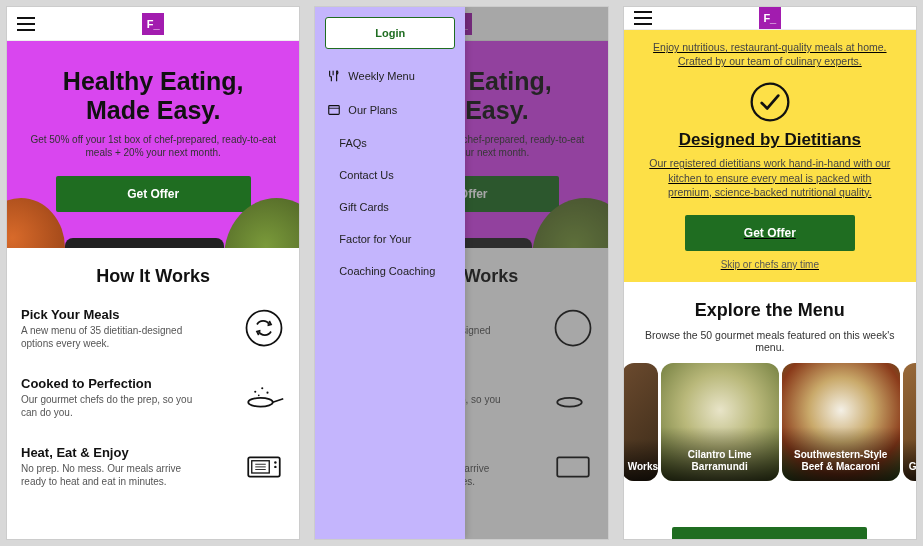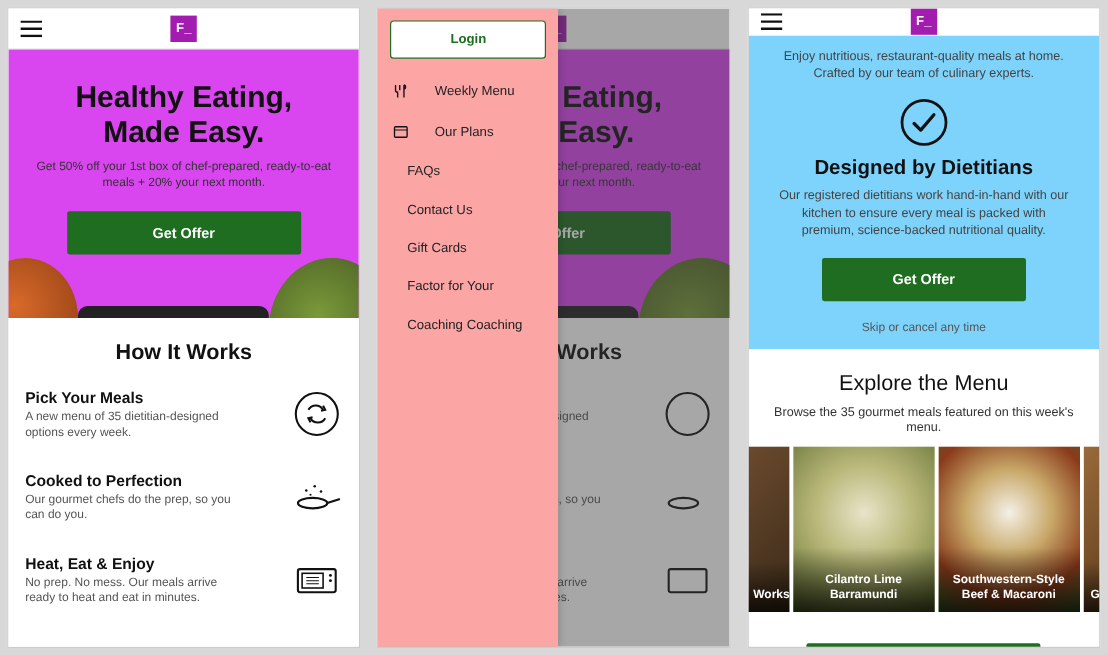--- a/index.html
+++ b/index.html
@@ -67,21 +67,21 @@
     color: #333;
     margin-top: 8px;
     line-height: 1.35;
   }
   .btn-primary {
     background: #1f6d21;
     color: #fff;
     border: none;
     padding: 11px 0;
     width: 195px;
-    margin: 16px auto 17px;
+    margin: 16px auto 0;
     display: block;
     font-weight: 700;
     font-size: 12px;
     cursor: pointer;
     border-radius: 2px;
   }
   .hero-food {
     position: absolute;
     bottom: -30px; left: -30px; right: -30px;
     height: 80px;
@@ -127,40 +127,40 @@
   .step-icon {
     width: 42px; height: 42px;
     flex-shrink: 0;
   }
   
   .drawer {
     position: absolute;
     top: 0; left: 0;
     width: 150px;
     height: 100%;
-    background: #fca5a5;
+    background: #c4b5fd;
     z-index: 20;
     padding: 10px 10px;
     box-shadow: 2px 0 6px rgba(0,0,0,.15);
   }
   .login-btn {
     border: 1px solid #1f6d21;
     background: #fff;
     color: #1f6d21;
     width: 100%;
     padding: 9px 0;
     font-size: 11px;
     font-weight: 700;
     border-radius: 3px;
     cursor: pointer;
   }
   .drawer-item {
     display: flex;
     align-items: center;
-    gap: 21px;
+    gap: 7px;
     font-size: 11px;
     color: #222;
     padding: 10px 2px;
     cursor: pointer;
   }
   .drawer-item.noicon { padding-left: 2px; margin-left: 12px; }
   .mini-icon { width:14px; height:14px; flex-shrink:0; }
   .scrim {
     position: absolute;
     inset: 0;
@@ -168,52 +168,53 @@
     z-index: 10;
   }
   .panel2-content {
     position: absolute; inset:0;
     overflow:hidden;
   }
   
   .dietitian {
     padding: 10px 22px 12px;
     text-align: center;
-    background:#7dd3fc;
+    background:#fde047;
+    text-decoration:underline;
   }
   .lead {
     font-size: 10.5px;
     color:#444;
     line-height:1.35;
   }
   .check-circle {
     width:44px;height:44px;margin:12px auto 6px;
   }
   .dietitian h2 {
     font-size:17px;font-weight:800;color:#111;margin-bottom:6px;text-align:center;
   }
   .skip {
     font-size:10px;color:#555;margin-top:8px;
   }
   .menu-section {
     padding: 18px 8px 10px;
     text-align:center;
   }
   .menu-section h2 {
-    font-size:18px;font-weight:400;color:#111;margin-bottom:8px;
+    font-size:18px;font-weight:700;color:#111;margin-bottom:8px;
   }
   .menu-section .sub {
     font-size:10.5px;color:#333;margin-bottom:10px;
   }
   .carousel {
     display:flex;gap:3px;overflow:hidden;height:150px;margin-left:-10px;margin-right:-10px;
   }
   .card {
-    position:relative;flex:0 0 auto;height:138px;
-    border-radius:0;overflow:hidden;
+    position:relative;flex:0 0 auto;height:118px;
+    border-radius:12px;overflow:hidden;
   }
   .card .img {
     position:absolute;inset:0;
   }
   .card .cap {
     position:absolute;left:0;right:0;bottom:0;
     background:linear-gradient(transparent, rgba(0,0,0,.75));
     color:#fff;font-size:10px;font-weight:600;
     padding:22px 6px 8px;text-align:center;line-height:1.2;
   }
@@ -407,26 +408,26 @@
     <p class="lead">Enjoy nutritious, restaurant-quality meals at home. Crafted by our team of culinary experts.</p>
     <div class="check-circle">
       <svg viewBox="0 0 48 48">
           <circle cx="24" cy="24" r="20" fill="none" stroke="#111" stroke-width="2.5"></circle>
           <path d="M15 25l6 6 12-14" fill="none" stroke="#111" stroke-width="3" stroke-linecap="round" stroke-linejoin="round"></path>
         </svg>
     </div>
     <h2>Designed by Dietitians</h2>
     <p class="lead">Our registered dietitians work hand-in-hand with our kitchen to ensure every meal is packed with premium, science-backed nutritional quality.</p>
     <button class="btn-primary" style="width:170px">Get Offer</button>
-    <p class="skip">Skip or cancel any time</p>
+    <p class="skip">Skip or chefs any time</p>
   </div>
 
   <div class="menu-section">
     <h2>Explore the Menu</h2>
-    <p class="sub">Browse the 35 gourmet meals featured on this week's menu.</p>
+    <p class="sub">Browse the 50 gourmet meals featured on this week's menu.</p>
 
     <div class="carousel">
       <div class="card" style="width:36px">
         <div class="img" style="background:linear-gradient(135deg,#6b4a2e,#3a2a18)"></div>
         <div class="cap">Works</div>
       </div>
       <div class="card" style="width:118px">
         <div class="img" style="background:radial-gradient(circle at 50% 40%,#e8e4c8 0%,#b9b87a 40%,#5a6a2a 100%)"></div>
         <div class="cap">Cilantro Lime Barramundi</div>
       </div>

